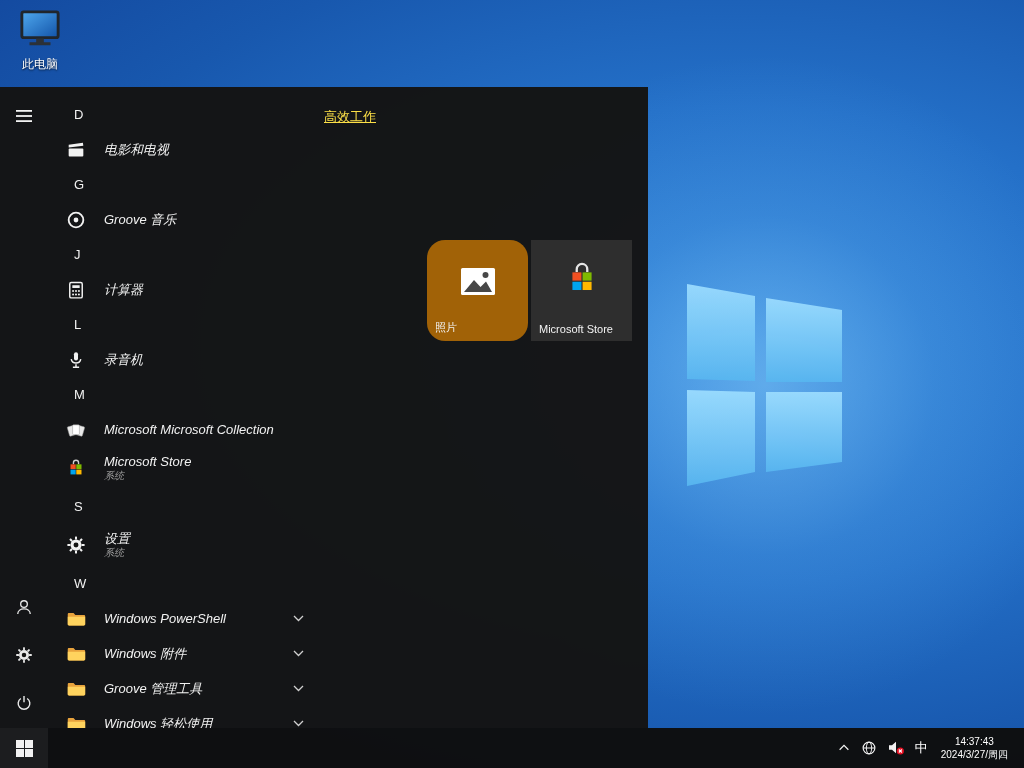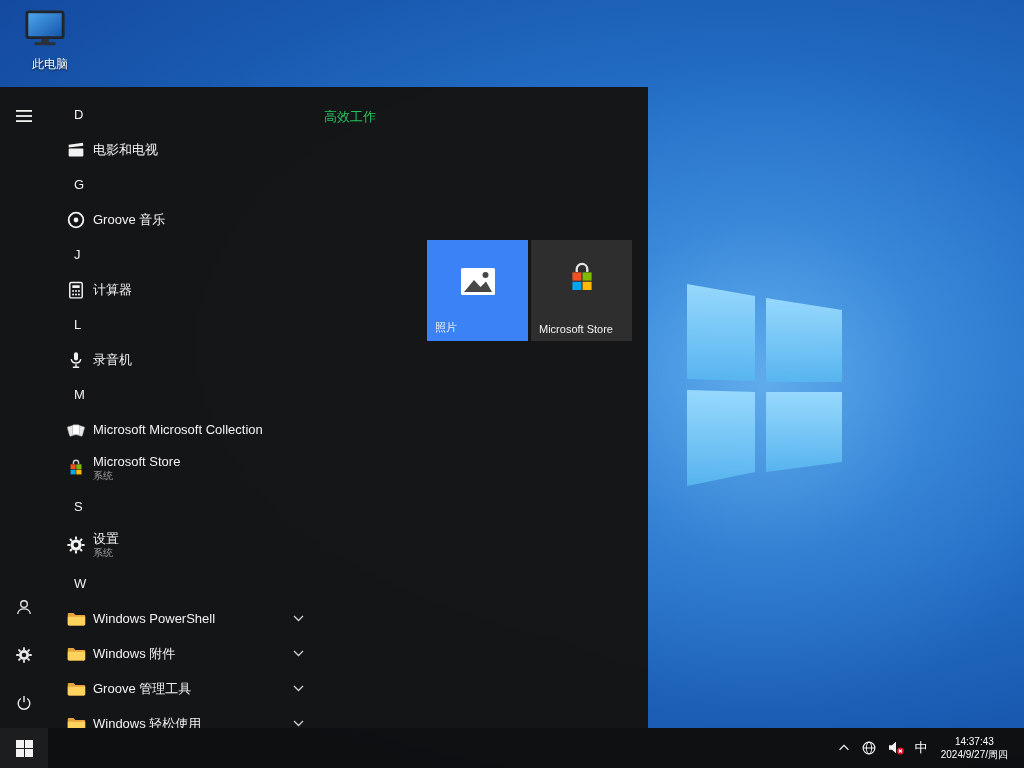--- a/index.html
+++ b/index.html
@@ -10,44 +10,44 @@
   
   #desktop {
     position:absolute; inset:0;
     background:
       radial-gradient(circle at 765px 385px, rgba(140,210,255,.50) 0px, rgba(110,190,250,.18) 170px, rgba(40,110,200,0) 330px),
       radial-gradient(ellipse at 72% 45%, #3587da 0%, #2470c8 40%, #1858ae 70%, #12459b 100%);
   }
   #win-logo { position:absolute; left:0; top:0; }
 
   
-  .desktop-icon { position:absolute; left:12px; top:8px; width:56px; text-align:right; cursor:pointer; }
+  .desktop-icon { position:absolute; left:12px; top:8px; width:56px; text-align:center; cursor:pointer; }
   .desktop-icon .lbl { color:#fff; font-size:12px; margin-top:2px; text-shadow:0 1px 2px rgba(0,0,0,.8); }
 
   
   #start-menu { position:absolute; left:0; top:87px; width:648px; height:641px;
                 background:rgba(20,20,20,.985); overflow:hidden; color:#f2f2f2; }
 
   
   #rail { position:absolute; left:0; top:0; width:48px; height:100%; }
   .rail-btn { position:absolute; left:0; width:48px; height:44px; display:flex; align-items:center; justify-content:center; cursor:pointer; }
 
   
   #app-list { position:absolute; left:48px; top:0; width:266px; padding-top:10px; }
   .sec-header { height:35px; display:flex; align-items:center; padding-left:26px;
                 font-size:13px; color:#f2f2f2; cursor:pointer; }
   .app-row { height:35px; display:flex; align-items:center; padding-left:16px; cursor:pointer; }
   .app-row.two-line { height:42px; }
   .app-icon { width:24px; height:24px; flex:0 0 24px; display:flex; align-items:center; justify-content:center; }
-  .app-text { margin-left:5px; font-size:13px; line-height:15px; white-space:nowrap; }
+  .app-text { margin-left:16px; font-size:13px; line-height:15px; white-space:nowrap;font-style:italic; }
   .app-sub { font-size:10px; color:#9e9e9e; line-height:13px; }
   .row-chevron { margin-left:auto; margin-right:10px; display:flex; }
 
   
-  #tile-group-title { position:absolute; left:324px; top:21px; font-size:13px; color:#22c55e; }
+  #tile-group-title { position:absolute; left:324px; top:21px; font-size:13px; color:#fde047;text-decoration:underline; }
   #tiles { position:absolute; left:427px; top:153px; display:flex; gap:3px; }
   .tile { width:101px; height:101px; position:relative; cursor:pointer; }
   .tile-icon { position:absolute; left:0; right:0; top:18px; display:flex; justify-content:center; }
   .tile-label { position:absolute; left:8px; bottom:6px; font-size:11px; color:#f2f2f2; }
 
   
   #taskbar { position:absolute; left:0; bottom:0; width:1024px; height:40px;
              background:rgba(14,14,14,.98); display:flex; align-items:center; }
   #start-button { width:48px; height:40px; display:flex; align-items:center; justify-content:center; cursor:pointer; background:rgba(255,255,255,.06); }
   #tray { position:absolute; right:0; top:0; height:40px; display:flex; align-items:center; padding-right:8px; }
@@ -295,21 +295,21 @@
         <span class="row-chevron">
           <svg width="11" height="7" viewBox="0 0 11 7">
               <polyline points="1,1 5.5,5.5 10,1" fill="none" stroke="#d0d0d0" stroke-width="1.3"></polyline>
             </svg>
         </span>
       </div>
     </div>
 
     <div id="tile-group-title">高效工作</div>
     <div id="tiles">
-      <div class="tile" style="background: #3b82f6;">
+      <div class="tile" style="background: #a16207; border-radius: 18px;">
         <span class="tile-icon">
           <svg width="48" height="48" viewBox="0 0 48 48">
             <rect x="7" y="10" width="34" height="27" rx="1.5" fill="#ffffff"></rect>
             <polygon points="10,34 20,22 26.5,29 32,23.5 38,34" fill="#474747"></polygon>
             <circle cx="31.5" cy="17" r="3" fill="#474747"></circle>
           </svg>
         </span>
         <span class="tile-label">照片</span>
       </div>
       <div class="tile" style="background: rgb(46, 46, 46);">
@@ -354,18 +354,18 @@
         <svg width="18" height="16" viewBox="0 0 18 16">
           <path d="M2 5.3v4.4h3l4 3.6V1.7l-4 3.6z" fill="#f2f2f2"></path>
           <circle cx="13.3" cy="11" r="3.6" fill="#e81123"></circle>
           <line x1="11.8" y1="9.5" x2="14.8" y2="12.5" stroke="#fff" stroke-width="1.1"></line>
           <line x1="14.8" y1="9.5" x2="11.8" y2="12.5" stroke="#fff" stroke-width="1.1"></line>
         </svg>
       </div>
       <div class="tray-item" id="ime">中</div>
       <div id="clock">
         <div>14:37:43</div>
-        <div>2024/9/27/周四</div>
+        <div>2024/3/27/周四</div>
       </div>
     </div>
   </div>
 
 </div>
 
 </body></html>

